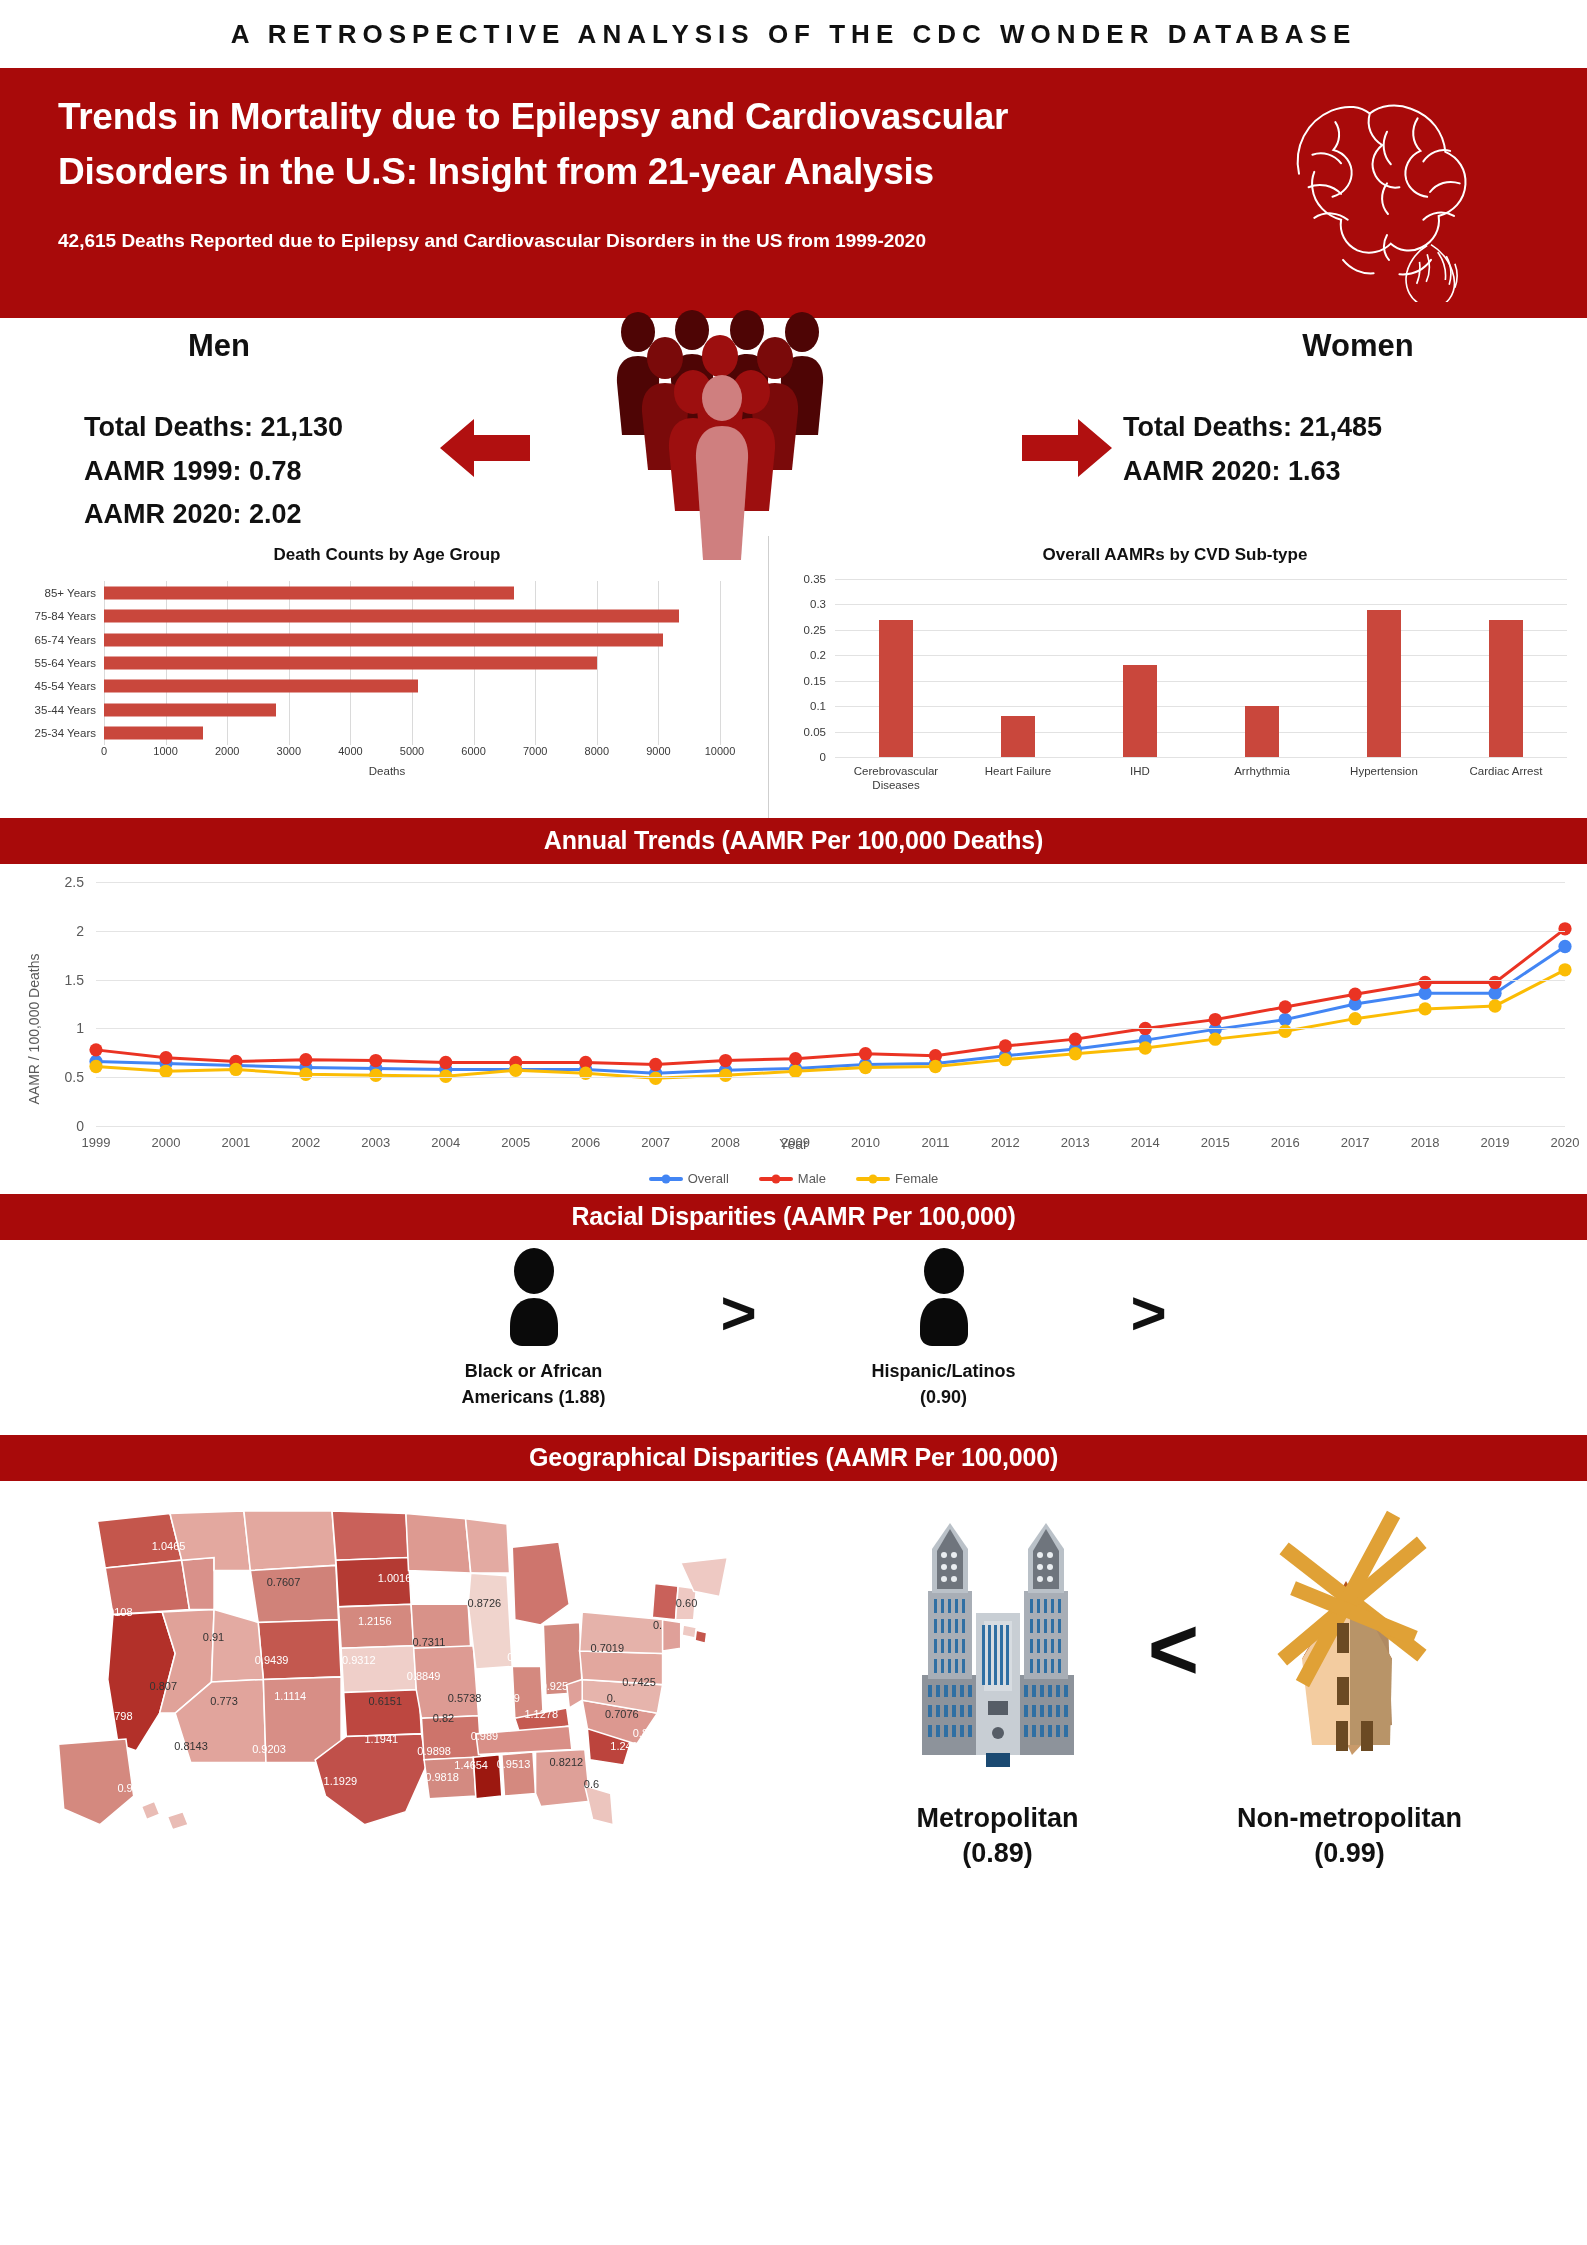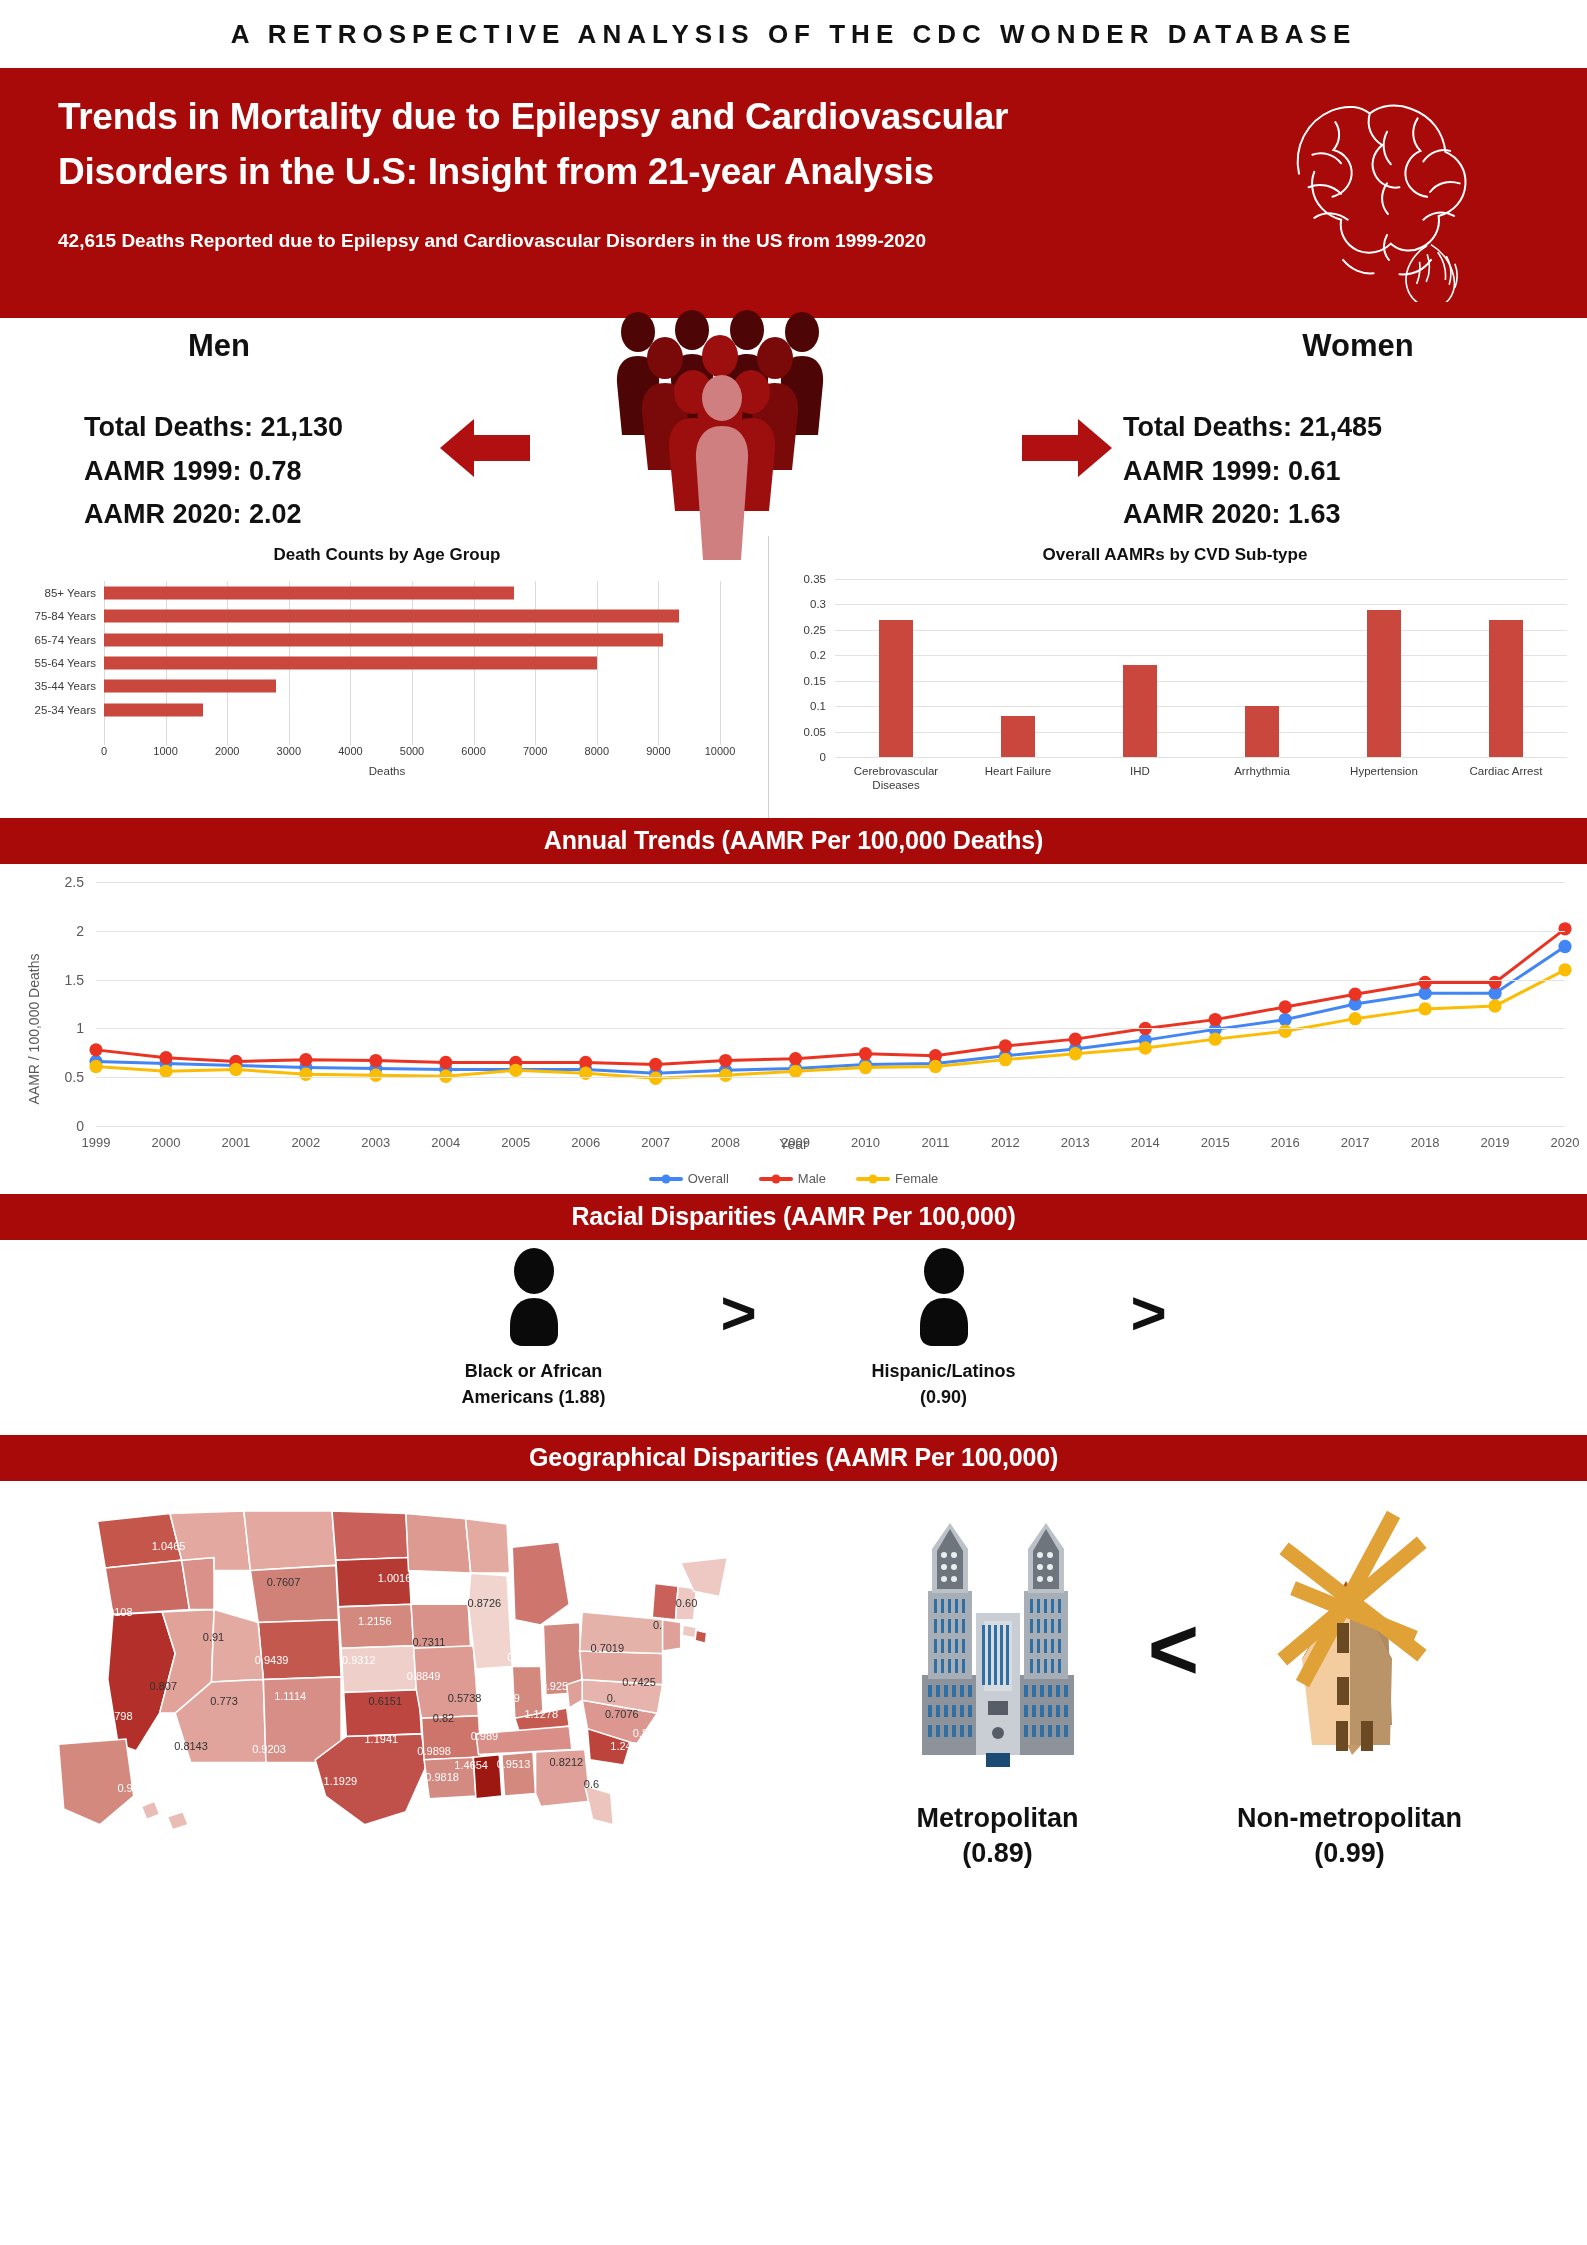--- a/index.html
+++ b/index.html
@@ -253,21 +253,20 @@
     </g>
   </svg>
 
   <svg class="arrow-right" viewBox="0 0 90 62">
     <polygon points="90,31 56,2 56,18 0,18 0,44 56,44 56,60" fill="#b11010"></polygon>
   </svg>
 
   <div class="gcol right">
     <div class="glabel">Women</div>
     <div class="gstat">Total Deaths: 21,485</div>
-    <div class="gstat">AAMR 1999: 0.61</div>
     <div class="gstat">AAMR 2020: 1.63</div>
   </div>
 </div>
 
 <div class="charts">
   <div class="chartbox left">
     <div class="chart-title">Death Counts by Age Group</div>
     <div class="hbar-wrap">
       <div class="hbar-rows" id="hbar-rows">
         <div class="hbar-grid" id="hbar-grid">
@@ -291,20 +290,24 @@
             <span class="lbl">75-84 Years</span>
             <div class="bar" style="width: 93.3%; background: rgb(201, 71, 60);"></div>
           </div>
           <div class="hbar-row">
             <span class="lbl">65-74 Years</span>
             <div class="bar" style="width: 90.8%; background: rgb(201, 71, 60);"></div>
           </div>
           <div class="hbar-row">
             <span class="lbl">55-64 Years</span>
             <div class="bar" style="width: 80.1%; background: rgb(201, 71, 60);"></div>
+          </div>
+          <div class="hbar-row">
+            <span class="lbl">45-54 Years</span>
+            <div class="bar" style="width: 50.9%; background: rgb(201, 71, 60);"></div>
           </div>
           <div class="hbar-row">
             <span class="lbl">35-44 Years</span>
             <div class="bar" style="width: 27.9%; background: rgb(201, 71, 60);"></div>
           </div>
           <div class="hbar-row">
             <span class="lbl">25-34 Years</span>
             <div class="bar" style="width: 16.1%; background: rgb(201, 71, 60);"></div>
           </div>
         </div>

